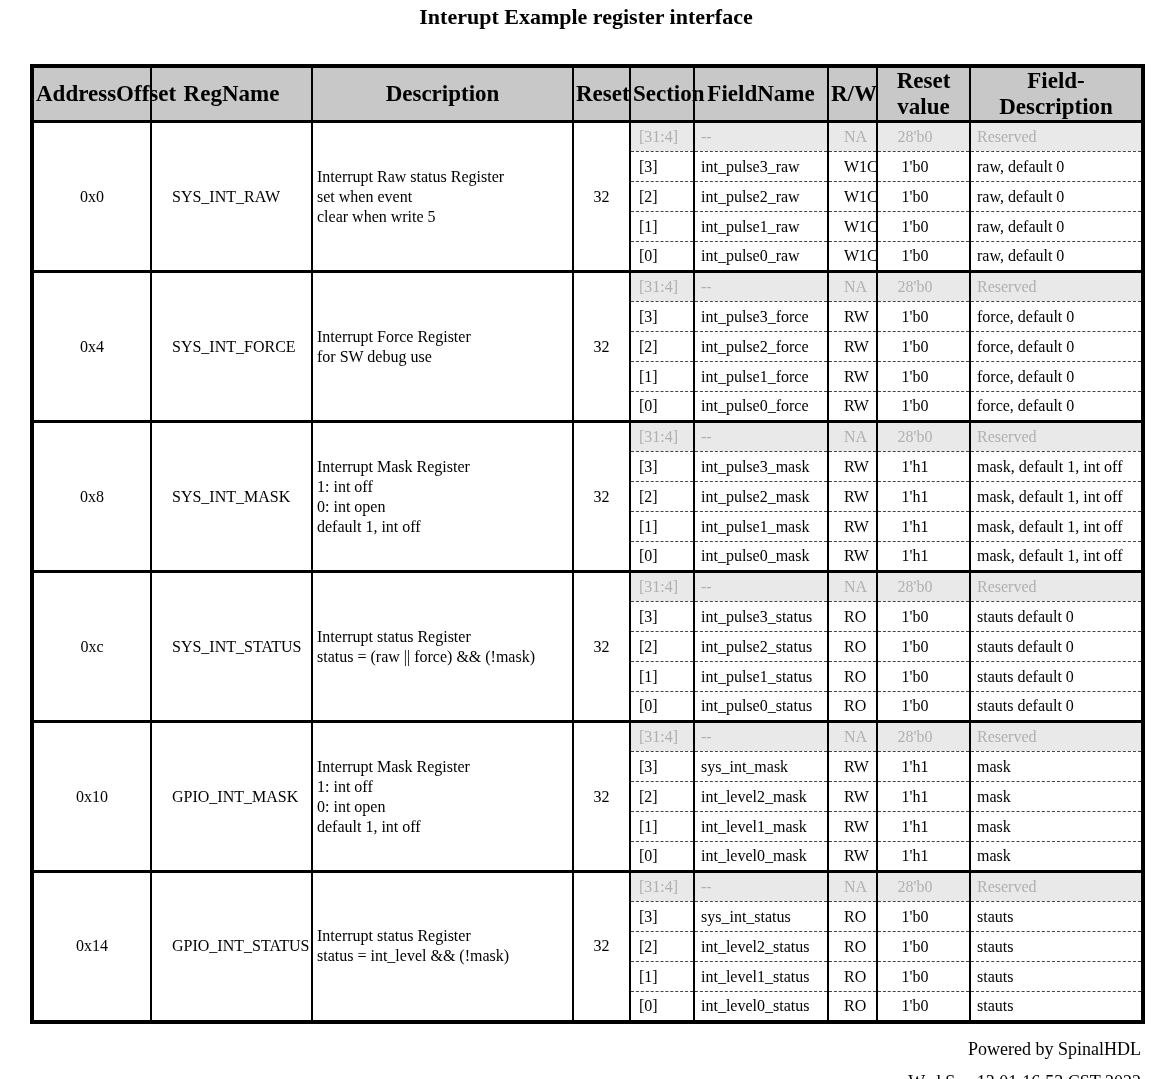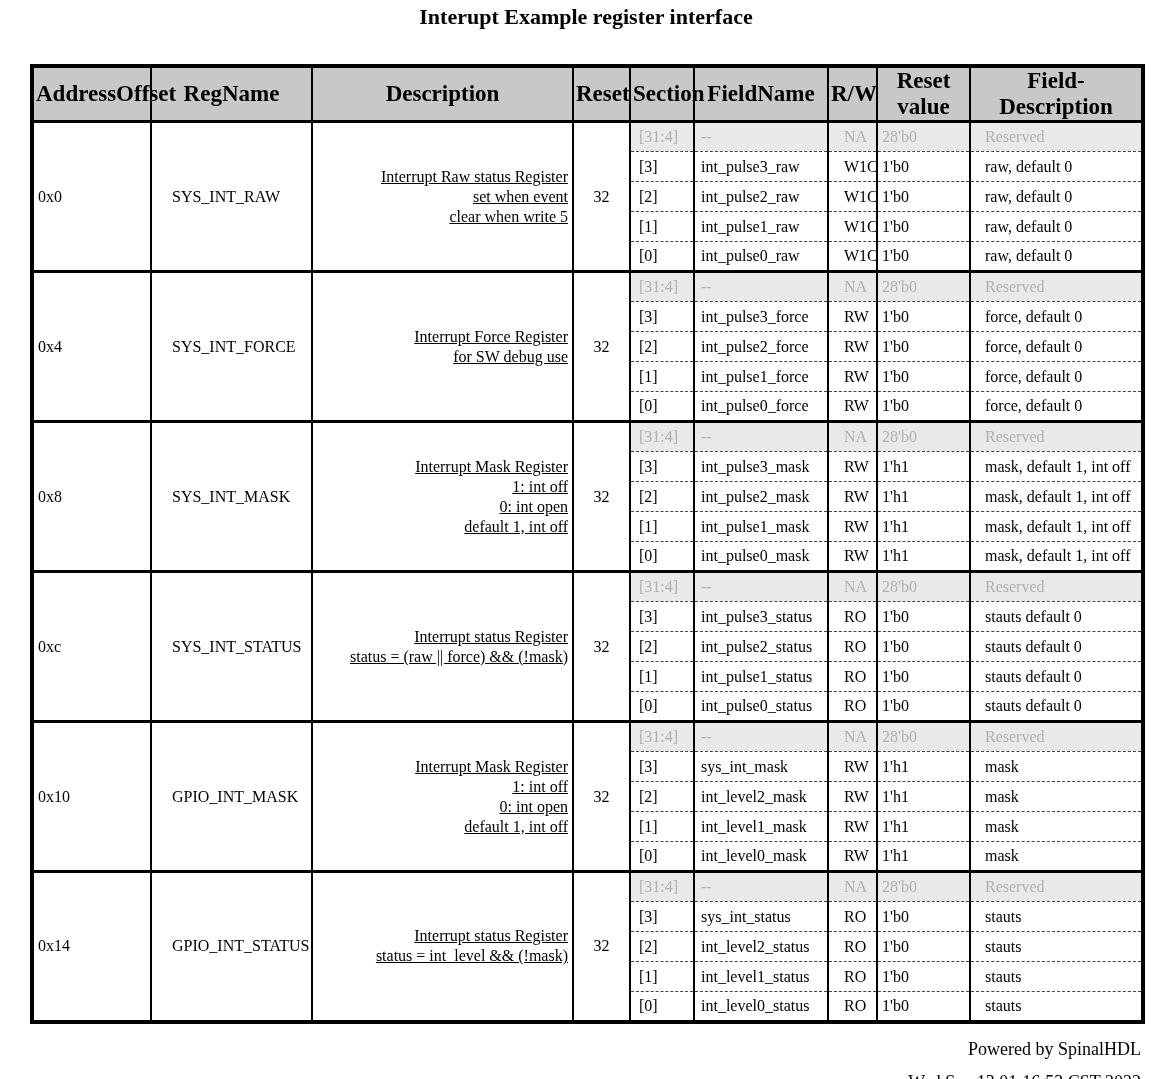--- a/index.html
+++ b/index.html
@@ -45,29 +45,29 @@
     border-right:2px solid var(--border-color);
     font-size:16px;
     padding:0 4px;
     overflow:hidden;
     white-space:nowrap;
   }
   .reg-table tbody tr{height:30px;}
   tr.block-start td{border-top:3px solid var(--border-color);}
   td.fc.dashed{border-top:1px dashed #444;}
   tr.reserved td.fc{background:var(--reserved-bg);color:var(--reserved-text);}
-  td.addr{}
+  td.addr{text-align:center;}
   td.regname{text-align:left;padding-left:20px;}
-  td.desc{text-align:right;white-space:normal;line-height:20px;text-decoration:underline;}
+  td.desc{text-align:left;white-space:normal;line-height:20px;}
   td.width{text-align:center;margin-left:32px;}
   td.section{text-align:left;padding-left:8px;}
   td.fieldname{text-align:left;padding-left:6px;}
   td.rw{text-align:right;padding:0 15px;}
-  td.reset{text-align:left;padding-right:21px;}
-  td.fdesc{text-align:left;padding-left:14px;}
+  td.reset{text-align:center;padding-right:21px;}
+  td.fdesc{text-align:left;padding-left:6px;}
   .footer{
     width:1111px;
     margin-left:30px;
     text-align:right;
     font-size:18px;
     margin-top:13px;
   }
   .footer .powered{margin-top:15px;}
   .footer .gendate{margin-top:12px;}
 </style>

